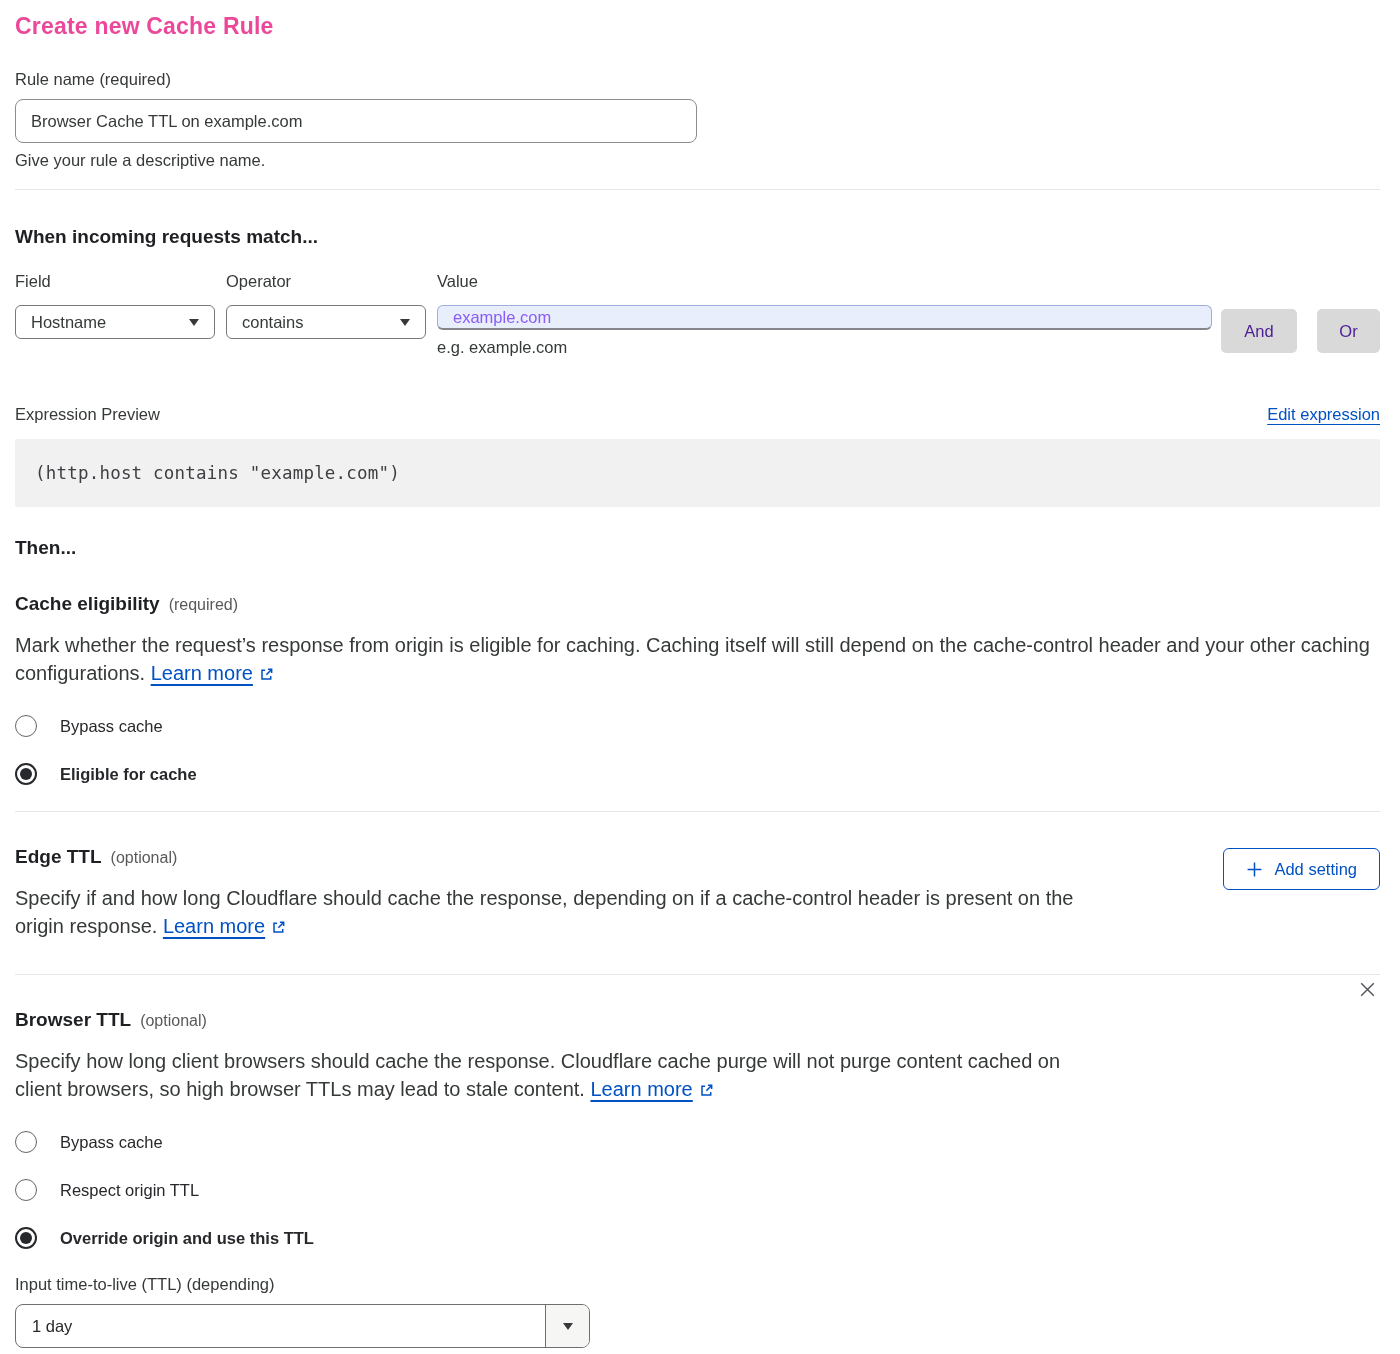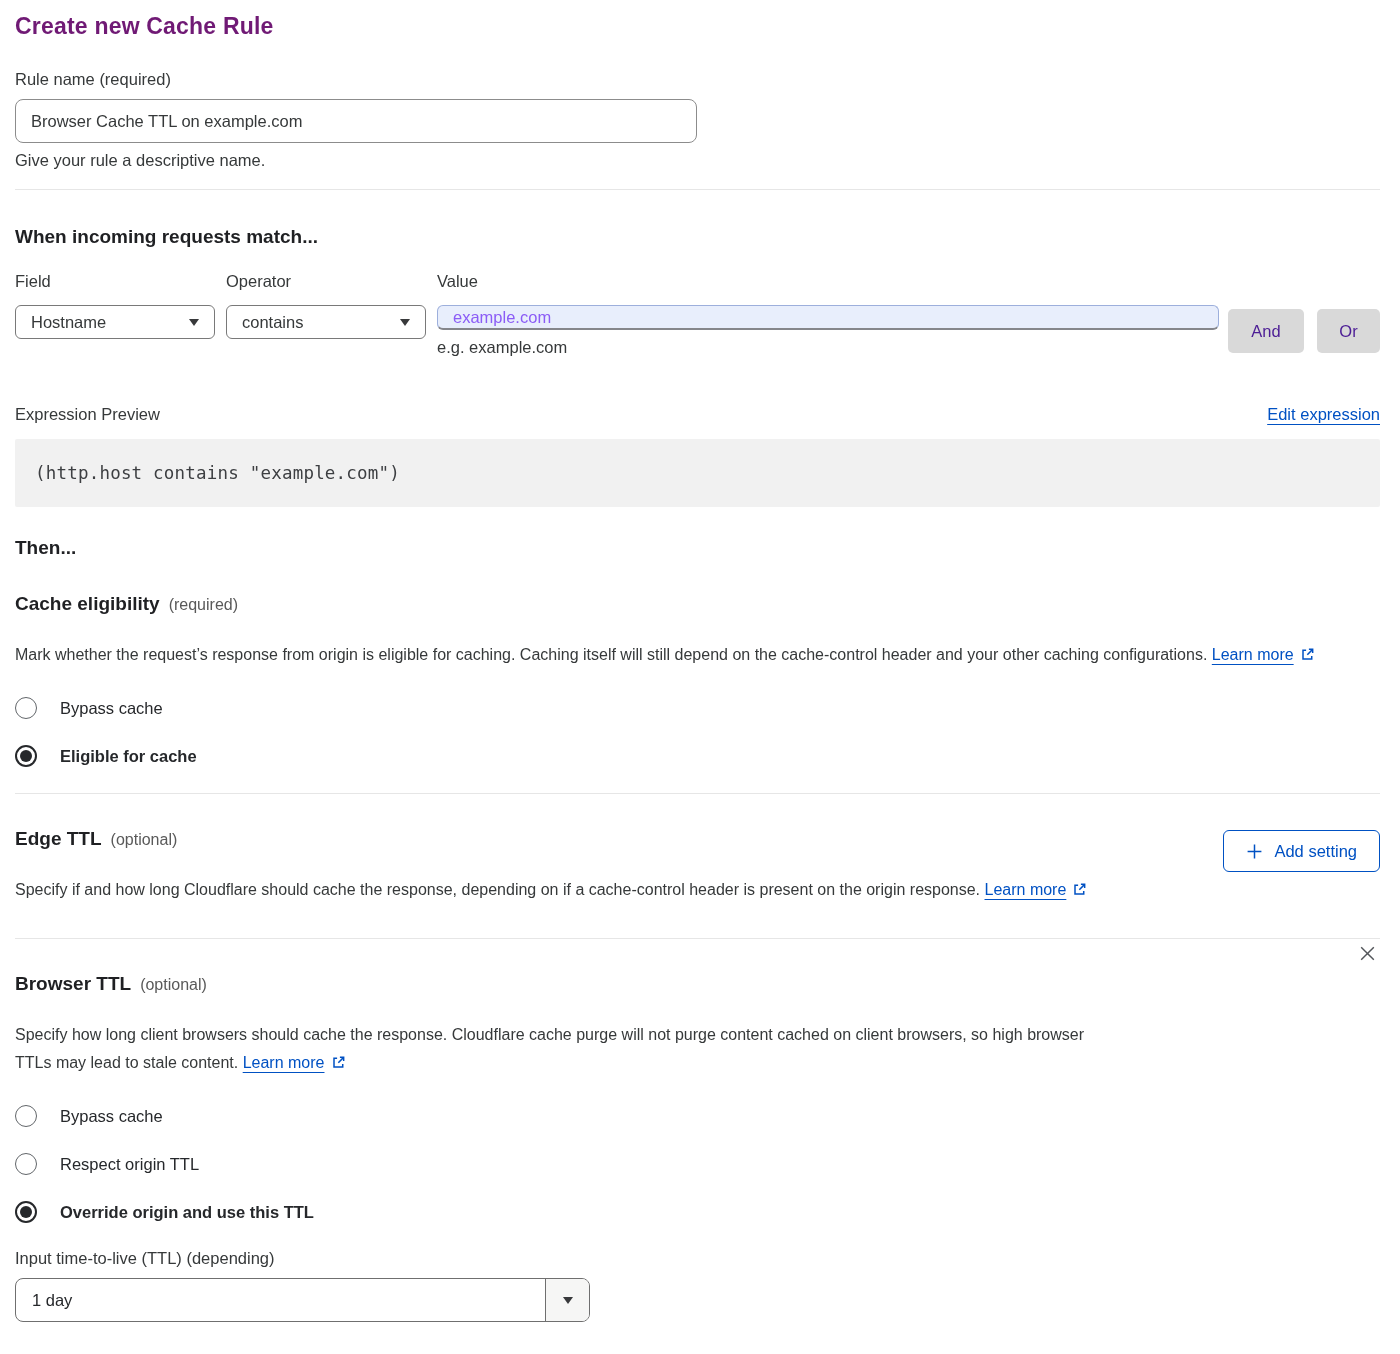--- a/index.html
+++ b/index.html
@@ -4,21 +4,21 @@
 <style>
   * { margin:0; padding:0; box-sizing:border-box; }
   html,body { background:#ffffff; }
   body {
     width:1400px; height:1354px;
     font-family:"Liberation Sans", sans-serif;
     color:#36393a;
     padding:13px 20px 0 15px;
     position:relative;
   }
-  .page-title { font-size:23px; font-weight:700; color:#701a75; letter-spacing:.2px; margin-bottom:30px; }
+  .page-title { font-size:23px; font-weight:700; color:#ec4899; letter-spacing:.2px; margin-bottom:30px; }
 
   .field-label { font-size:16.5px; color:#36393a; margin-bottom:10px; }
   .text-input {
     display:block; width:682px; height:44px;
     border:1px solid #8c8c8c; border-radius:8px;
     padding:0 15px; font-size:16.5px; color:#36393a;
     font-family:"Liberation Sans", sans-serif; background:#fff; outline:none;
   }
   .helper { font-size:16.5px; color:#36393a; margin-top:8px; }
 
@@ -43,39 +43,39 @@
     width:100%; height:25px; border:1px solid #9dafdc; border-bottom:2px solid #85868b;
     border-radius:6px; background:#e8eefc; padding:0 15px; font-size:16.5px; color:#8b5cf6;
     font-family:"Liberation Sans", sans-serif; outline:none; display:block;
   }
   .andor { margin-top:37px; display:flex; }
   .btn-gray {
     height:44px; background:#d9d9d9; border:none; border-radius:5px;
     font-size:16.5px; color:#4c1d95; font-family:"Liberation Sans", sans-serif; cursor:pointer;
   }
   .btn-and { width:76px; margin-right:13px; }
-  .btn-or  { width:63px; }
+  .btn-or  { width:63px;margin-left:7px; }
 
   
   .expr-row { display:flex; justify-content:space-between; align-items:baseline; margin-top:48px; }
   .expr-label { font-size:16.5px; color:#36393a; }
   a.link { color:#0051c3; text-decoration:underline; text-underline-offset:4px; cursor:pointer; font-size:16.5px; }
   .code-block {
     margin-top:15px; background:#f1f1f1; border-radius:2px;
     padding:24px 20px; font-family:"DejaVu Sans Mono", monospace;
     font-size:17.5px; color:#3d3f42; letter-spacing:.2px;
   }
 
   .then-heading { margin-top:30px; }
 
   
   .setting-title-row { display:flex; align-items:baseline; margin-top:34px; }
   .setting-title { font-size:19px; font-weight:700; color:#1f2023; }
   .setting-badge { font-size:16px; color:#595959; margin-left:9px; }
-  .setting-desc { font-size:16px; color:#36393a; line-height:28px; margin-top:26px; }
+  .setting-desc { font-size:20px; color:#36393a; line-height:28px; margin-top:16px; }
   .learn-more { color:#0051c3; text-decoration:underline; text-underline-offset:4px; cursor:pointer; white-space:nowrap; }
   .ext-icon { display:inline-block; vertical-align:-2px; margin-left:6px; }
 
   
   .radio-group { margin-top:26px; }
   .radio-row { display:flex; align-items:center; margin-bottom:26px; cursor:pointer; }
   .radio {
     width:22px; height:22px; border:1.6px solid #62666a; border-radius:50%;
     background:#fff; position:relative; flex:0 0 auto;
   }

